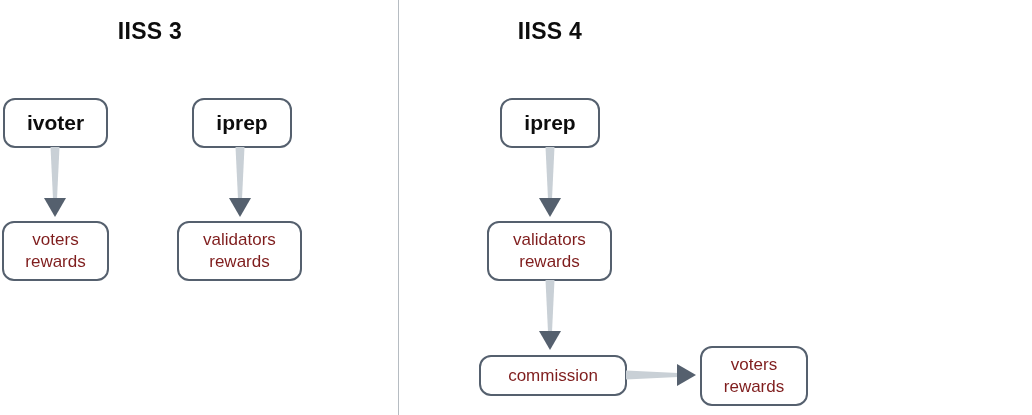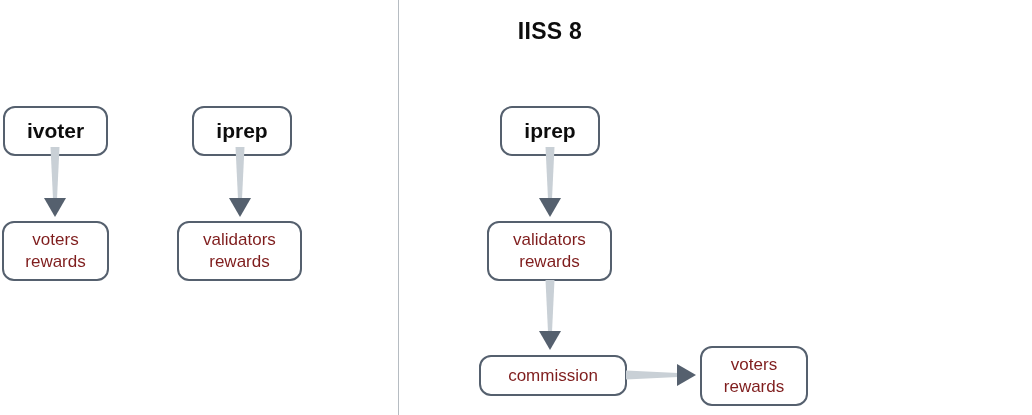--- a/index.html
+++ b/index.html
@@ -48,21 +48,20 @@
     display: flex;
     align-items: center;
     justify-content: center;
     text-align: center;
     line-height: 1.28;
   }
   .node.strong {
     color: #0d0d0d;
     font-weight: bold;
     font-size: 21px;
-    margin-top: 8px;
   }
   .node.plain {
     color: #7f1d1d;
     font-weight: normal;
     font-size: 17px;
   }
   .node .node-label {
     display: block;
     white-space: pre-line;
     pointer-events: none;
@@ -75,22 +74,23 @@
   }
   .arrow svg { display: block; overflow: visible; }
 </style>
 </head>
 <body>
 
 <div id="canvas">
 
   <div class="divider" style="left:398px;"></div>
 
+  <div class="panel-title" style="left:60px; top:18px; width:180px;">IISS 3</div>
 
-  <div class="panel-title" style="left:460px; top:18px; width:180px;">IISS 8</div>
+  <div class="panel-title" style="left:460px; top:18px; width:180px;">IISS 4</div>
 
   <div class="node strong" style="left:3px; top:98px; width:105px; height:50px;">
     <span class="node-label">ivoter</span>
   </div>
 
   <div class="node strong" style="left:192px; top:98px; width:100px; height:50px;">
     <span class="node-label">iprep</span>
   </div>
 
   <div class="node plain" style="left:2px; top:221px; width:107px; height:60px;">

